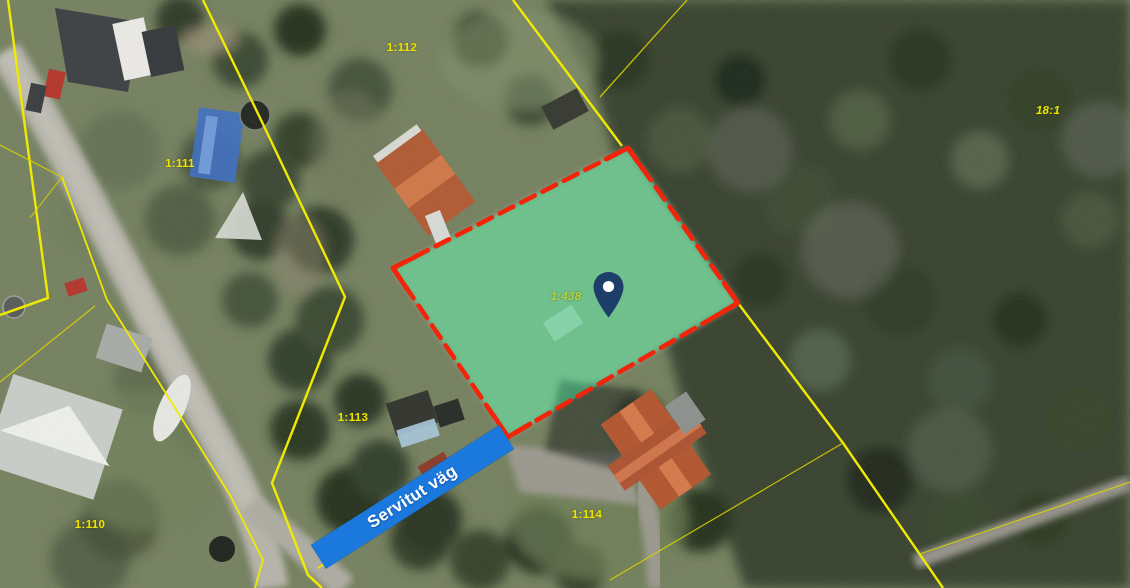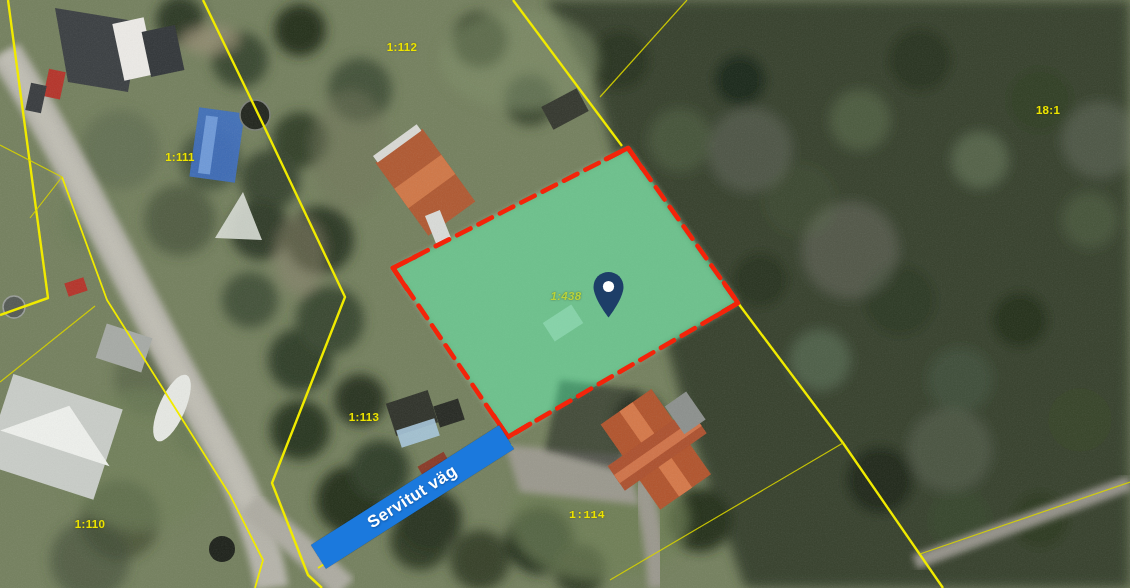--- a/index.html
+++ b/index.html
@@ -212,25 +212,25 @@
       <path d="M530,424 L508,437 L494,416"></path>
     </g>
   </svg>
 
   <div id="easement-bar" style="background: rgb(27, 121, 221);">
     <span style="color: rgb(255, 255, 255);">Servitut väg</span>
   </div>
 
   <div id="labels-layer">
       <div class="parcel-label" style="left: 402px; top: 47px; color: rgb(237, 228, 0);">1:112</div>
-      <div class="parcel-label" style="left: 180px; top: 157px; color: rgb(237, 228, 0);">1:111</div>
-      <div class="parcel-label" style="left: 1048px; top: 110px; color: rgb(237, 228, 0);">18:1</div>
+      <div class="parcel-label" style="left: 180px; top: 163px; color: rgb(237, 228, 0);">1:111</div>
+      <div class="parcel-label" style="left: 1048px; top: 110px; color: rgb(237, 228, 0); font-style: italic;">18:1</div>
       <div class="parcel-label" style="left: 566px; top: 296px; color: rgb(185, 212, 60); font-style: italic;">1:438</div>
-      <div class="parcel-label" style="left: 364px; top: 417px; color: rgb(237, 228, 0);">1:113</div>
-      <div class="parcel-label" style="left: 587px; top: 514px; color: rgb(237, 228, 0); font-family: Liberation Mono, monospace;">1:114</div>
+      <div class="parcel-label" style="left: 353px; top: 417px; color: rgb(237, 228, 0);">1:113</div>
+      <div class="parcel-label" style="left: 587px; top: 514px; color: rgb(237, 228, 0);">1:114</div>
       <div class="parcel-label" style="left: 90px; top: 524px; color: rgb(237, 228, 0);">1:110</div>
     </div>
 
   <svg id="pin-svg" width="33" height="48" viewBox="0 0 33 48">
     <path d="M16.5,1 C8,1 1.5,7.6 1.5,16 C1.5,27.5 16.5,46.5 16.5,46.5 C16.5,46.5 31.5,27.5 31.5,16 C31.5,7.6 25,1 16.5,1 Z" fill="#1d3e68"></path>
     <circle cx="16.5" cy="15.5" r="5.6" fill="#ffffff"></circle>
   </svg>
 
 </div>
 

